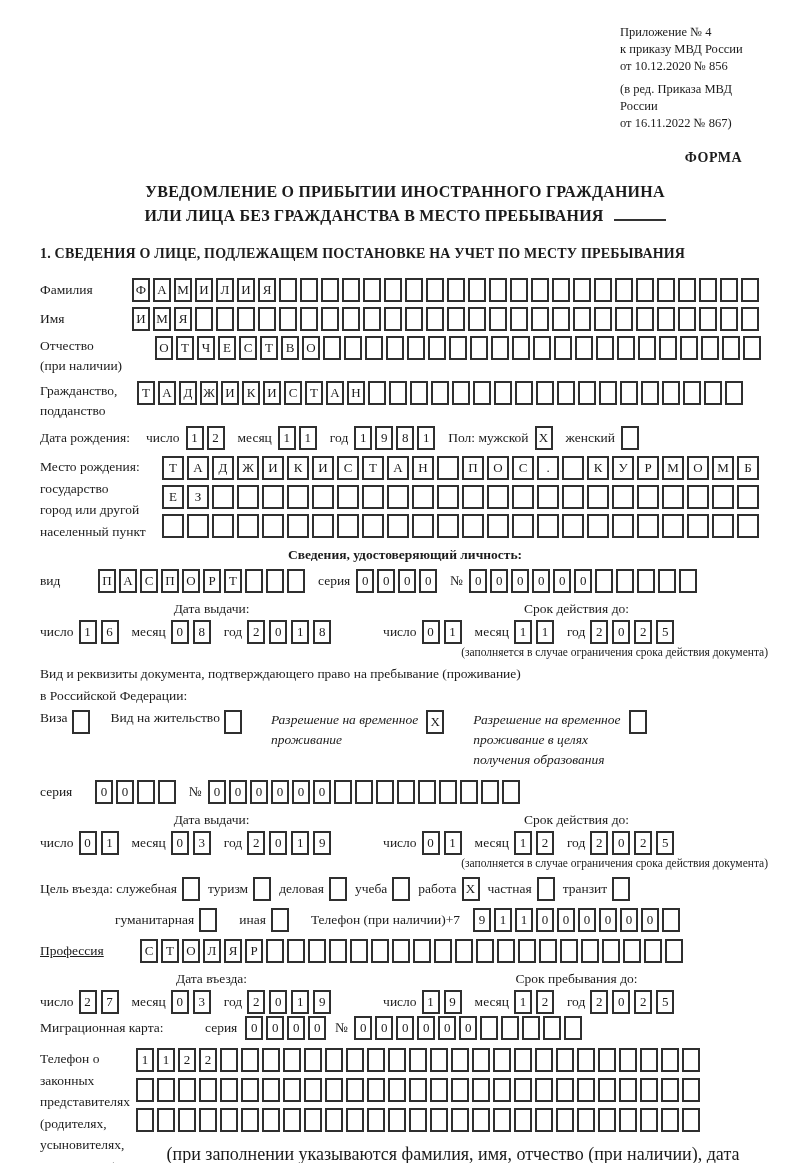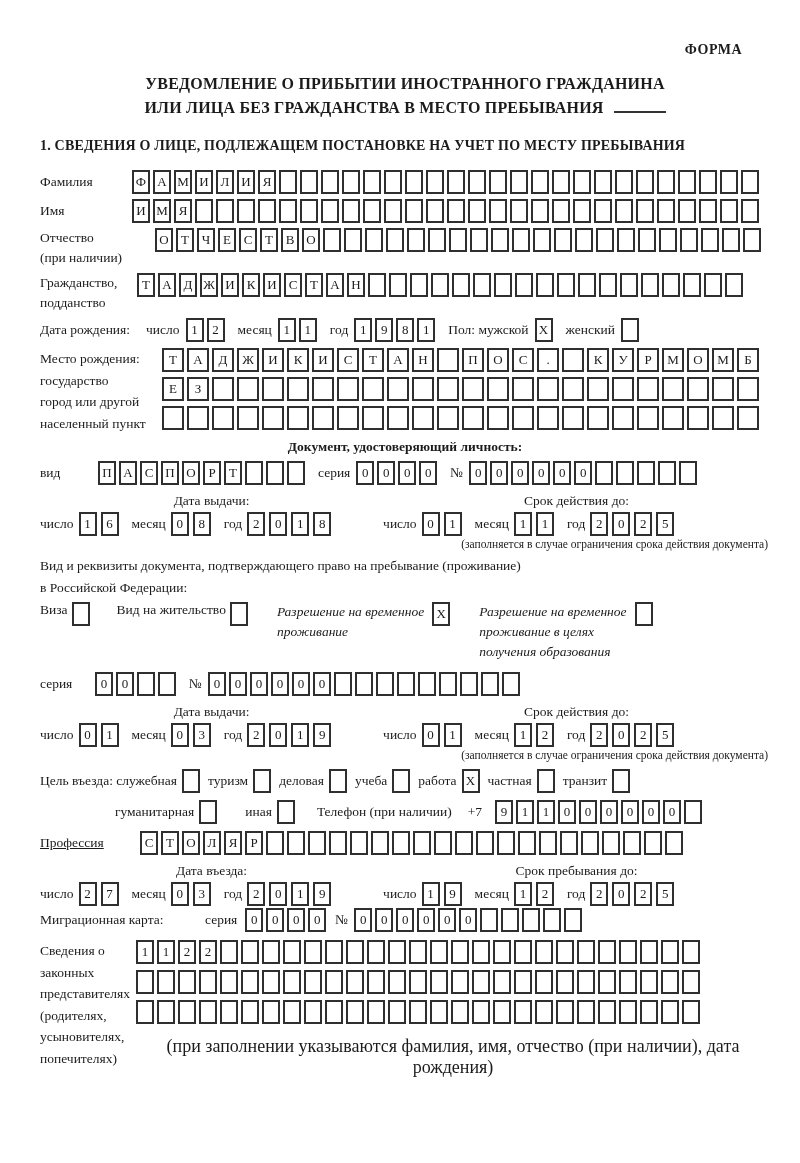--- a/index.html
+++ b/index.html
@@ -47,44 +47,51 @@
   .dgroup { display:flex; align-items:center; }
   .dgroup .cell { margin-right:4px; }
   .dgroup .dlbl { margin-right:5px; }
   .dgroup .glbl { margin-left:9px; margin-right:5px; }
   .note { text-align:right; font-size:11.5px; margin:2px 2px 8px 0; }
 
   .plain { margin-bottom:6px; }
   .permit-row { display:flex; align-items:flex-start; margin:4px 0 10px 0; }
   .permit-row .cells { margin:0 4px; }
   .ptext { white-space:pre-line; text-align:left; line-height:20px; margin-left:22px; margin-right:4px;font-style:italic; }
-  .gap14 { margin-left:20px; }
+  .gap14 { margin-left:14px; }
 
   .purpose-row { display:flex; align-items:center; margin-bottom:7px; }
   .purpose-row .cells { margin:0 5px; }
   .purpose-row .plbl { flex:none; }
   .indent75 { margin-left:75px; }
-  .phone-lbl { margin-left:14px; margin-right:16px;text-align:right; }
+  .phone-lbl { margin-left:14px; margin-right:0;text-align:right; }
   .phone-prefix { margin-right:8px; }
 
   .mk-row { display:flex; align-items:center; margin:2px 0 8px 0; }
   .mk-row .mk-lbl { width:165px; flex:none; }
   .mk-row .slbl { margin-right:8px; }
   .mk-row .nlbl { margin:0 6px; }
 
   .reps { display:flex; }
   .reps-labels { width:96px; flex:none; line-height:21.5px; }
   .reps-rows .cells { margin-bottom:6px; }
   .reps-note { text-align:center; font-size:18px; margin:6px 0 0 120px; }
 </style>
 </head>
 <body>
 
 <div class="page">
 
+  <div class="appendix">
+    <div>Приложение № 4</div>
+    <div>к приказу МВД России</div>
+    <div>от 10.12.2020 № 856</div>
+    <div class="edition">(в ред. Приказа МВД России</div>
+    <div>от 16.11.2022 № 867)</div>
+  </div>
 
   <div class="forma">ФОРМА</div>
 
   <div class="title">
     <div>УВЕДОМЛЕНИЕ О ПРИБЫТИИ ИНОСТРАННОГО ГРАЖДАНИНА</div>
     <div><span>ИЛИ ЛИЦА БЕЗ ГРАЖДАНСТВА В МЕСТО ПРЕБЫВАНИЯ</span><span class="blank"></span></div>
   </div>
 
   <div class="sec-head">1. СВЕДЕНИЯ О ЛИЦЕ, ПОДЛЕЖАЩЕМ ПОСТАНОВКЕ НА УЧЕТ ПО МЕСТУ ПРЕБЫВАНИЯ</div>
 
@@ -347,21 +354,21 @@
           <span class="cell"></span>
           <span class="cell"></span>
           <span class="cell"></span>
           <span class="cell"></span>
           <span class="cell"></span>
           <span class="cell"></span>
         </span>
     </div>
   </div>
 
-  <div class="doc-head">Документ, удостоверяющий личность:</div>
+  <div class="doc-head">Сведения, удостоверяющий личность:</div>
 
   <div class="row">
     <span class="lbl" style="width:58px;">вид</span>
     <span class="cells">
         <span class="cell">П</span>
         <span class="cell">А</span>
         <span class="cell">С</span>
         <span class="cell">П</span>
         <span class="cell">О</span>
         <span class="cell">Р</span>
@@ -697,21 +704,21 @@
         <span class="cell"></span>
         <span class="cell"></span>
         <span class="cell"></span>
         <span class="cell"></span>
         <span class="cell"></span>
       </span>
   </div>
 
   <div class="reps">
     <div class="reps-labels">
-      <div>Сведения о</div>
+      <div>Телефон о</div>
       <div>законных</div>
       <div>представителях</div>
       <div>(родителях,</div>
       <div>усыновителях,</div>
       <div>попечителях)</div>
     </div>
     <div class="reps-rows">
       <span class="cells">
           <span class="cell">1</span>
           <span class="cell">1</span>

